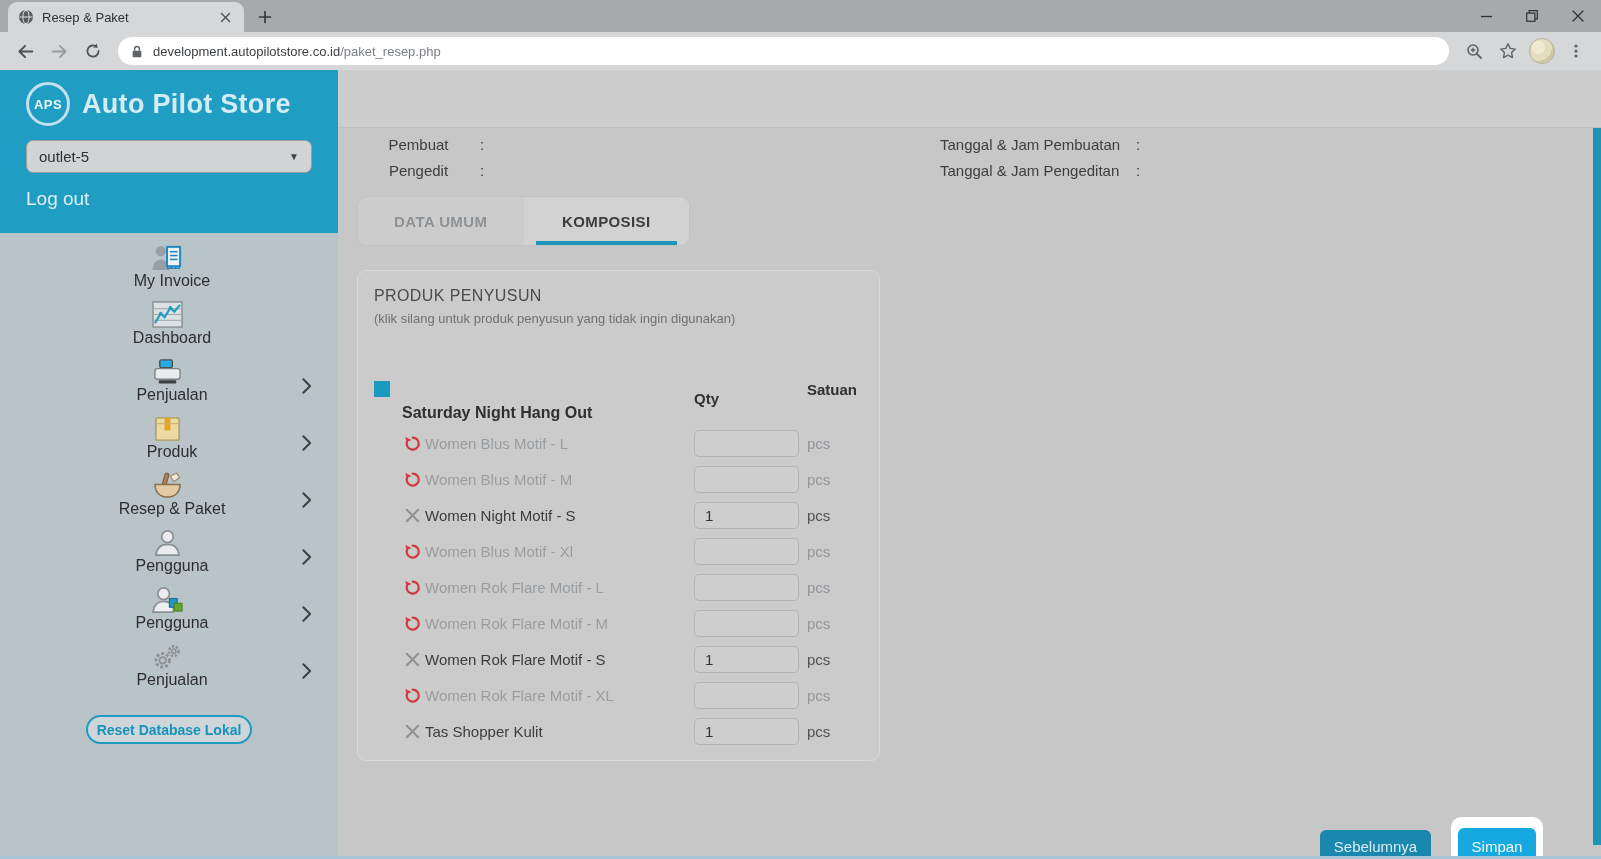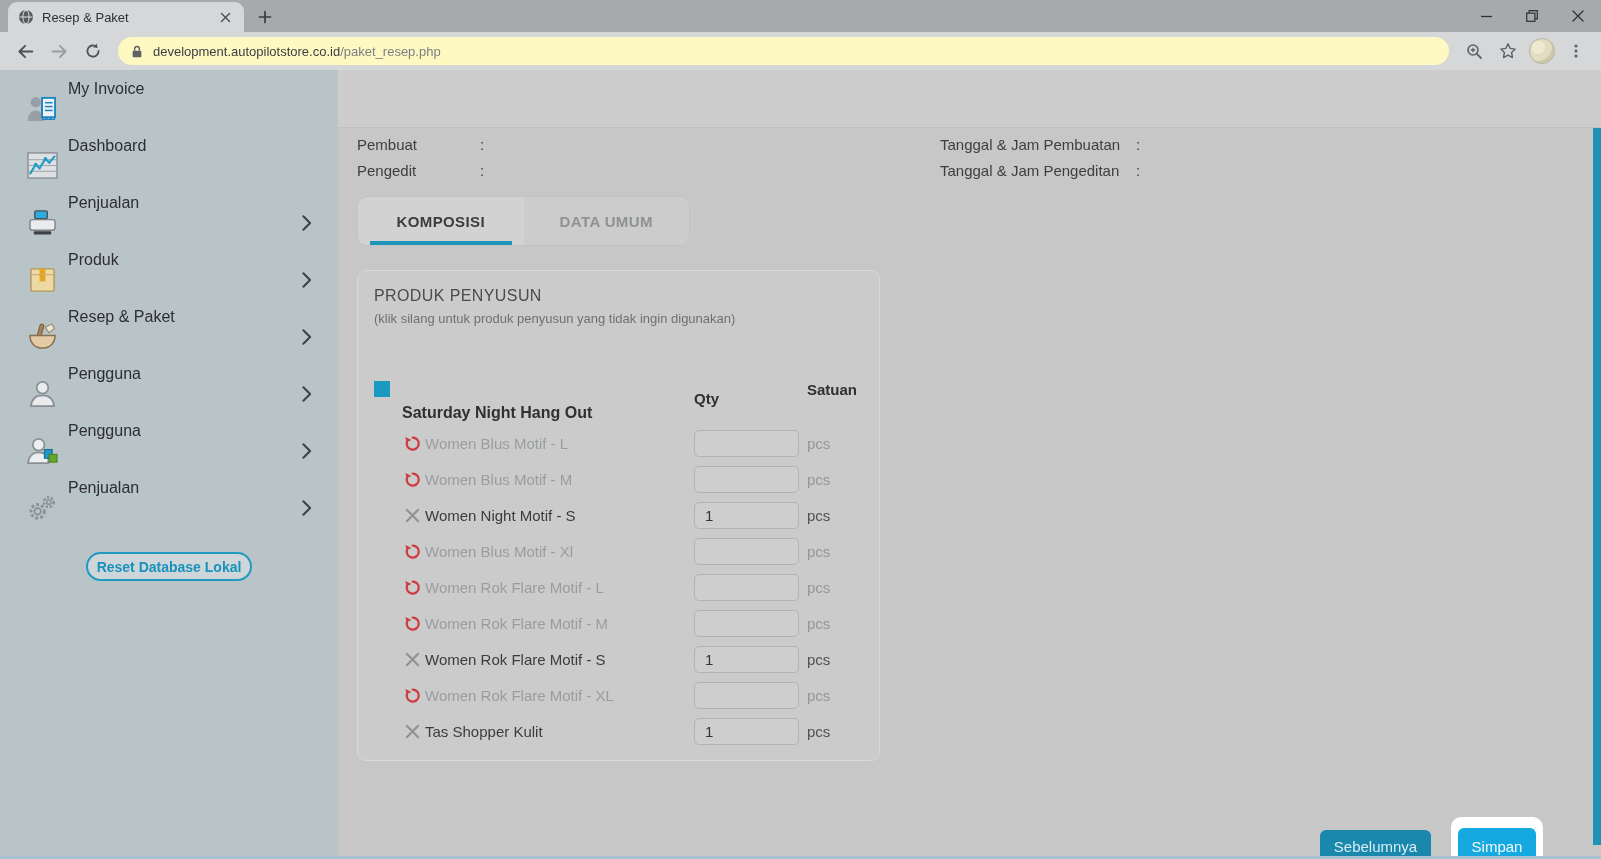--- a/index.html
+++ b/index.html
@@ -20,21 +20,21 @@
   .tab-favicon { margin-right:8px; flex-shrink:0; }
   .tab-title { flex:1; font-size:13px; color:#2f3033; white-space:nowrap; overflow:hidden; }
   .tab-close { width:18px; height:18px; display:flex; align-items:center; justify-content:center; border-radius:50%; }
   .newtab { width:30px; height:30px; display:flex; align-items:center; justify-content:center; margin-left:6px; }
   .win-controls { position:absolute; right:0; top:0; height:32px; display:flex; }
   .wc { width:46px; height:32px; display:flex; align-items:center; justify-content:center; }
 
   .toolbar { height:38px; background:#d5d7d9; display:flex; align-items:center; padding:0 8px; }
   .nav-ic { width:30px; height:30px; display:flex; align-items:center; justify-content:center; border-radius:50%; margin:0 2px; }
   .omnibox {
-    flex:1; height:28px; background:#fef9c3; border-radius:14px;
+    flex:1; height:28px; background:#ffffff; border-radius:14px;
     display:flex; align-items:center; padding:0 6px 0 12px; margin:0 8px; gap:9px; min-width:0;
   }
   .url { font-size:13px; color:#3b3e41; white-space:nowrap; overflow:hidden; }
   .url .url-path { color:#7b7f83; }
   .avatar {
     width:26px; height:26px; border-radius:50%; margin:0 4px;
     background:radial-gradient(circle at 35% 35%, #efe9d2 0 30%, #e2dcc0 31% 60%, #cfc8a8 61% 100%);
     border:1px solid #b9b4a0;
   }
 
@@ -53,40 +53,40 @@
   .brand { color:#d3ecf5; font-size:27px; font-weight:bold; letter-spacing:.3px; white-space:nowrap; }
   .outlet {
     height:33px; background:#d2d3d4; border:1px solid #9b9da0; border-radius:7px;
     display:flex; align-items:center; justify-content:space-between; padding:0 12px;
     font-size:15px; color:#2f3033; cursor:default;
   }
   .outlet-arrow { font-size:10px; color:#3f4144; }
   .logout { color:#ddeff6; font-size:19px; margin-top:15px; cursor:default; }
 
   .menu { padding-top:10px; }
-  .menu-item { height:57px; display:flex; padding:0 26px; position:relative; cursor:default; }
+  .menu-item { height:57px; display:flex; align-items:center; padding:0 26px; position:relative; cursor:default;flex-direction:column; }
   .mi-icon { width:36px; display:flex; align-items:center; flex-shrink:0; }
   .mi-label { font-size:16px; color:#2c2e30; margin-left:6px; }
   .mi-chev { position:absolute; right:26px; top:50%; transform:translateY(-50%); }
 
   .reset-btn {
     margin:16px auto 0; width:166px; height:29px; border-radius:15px;
     border:2px solid #1f9ac2; color:#1892bc; background:rgba(255,255,255,.3);
     font-weight:bold; font-size:14px; display:flex; align-items:center; justify-content:center;
     font-family:inherit;
   }
 
   
   .main { flex:1; position:relative; background:#c7c7c7; overflow:hidden; }
   .main-top { height:58px; background:#cdcdcd; border-bottom:1px solid #c0c0c0; }
   .meta { display:flex; padding:8px 0 0 19px; font-size:15px; color:#3c3e40; }
   .meta-col { display:flex; flex-direction:column; gap:8px; }
   .meta-col.left { width:583px; }
   .meta-row { display:flex; line-height:18px; }
-  .meta-label.lw { width:123px; }
+  .meta-label.lw { width:123px;text-align:center; }
   .meta-label.rw { width:196px; }
   .meta-colon { width:14px; }
   .meta-value { color:#3c3e40; }
 
   .tabsbar {
     margin:16px 0 0 19px; width:333px; height:50px; background:#cccccc;
     border:1px solid #c2c2c2; border-radius:10px; display:flex; overflow:hidden;
   }
   .tab-btn {
     flex:1; display:flex; align-items:center; justify-content:center; position:relative;
@@ -227,20 +227,31 @@
         <circle cx="8" cy="3" r="1.6" fill="#5f6266"></circle>
         <circle cx="8" cy="8" r="1.6" fill="#5f6266"></circle>
         <circle cx="8" cy="13" r="1.6" fill="#5f6266"></circle>
       </svg>
   </span>
 </div>
 
 <div class="page">
 
   <aside class="sidebar">
+    <div class="sb-head">
+      <div class="brand-row">
+        <span class="logo">APS</span>
+        <span class="brand">Auto Pilot Store</span>
+      </div>
+      <div class="outlet">
+        <span>outlet-5</span>
+        <span class="outlet-arrow">▼</span>
+      </div>
+      <div class="logout">Log out</div>
+    </div>
 
     <nav class="menu" id="menu">
         <div class="menu-item">
           <span class="mi-icon">
             <svg width="33" height="29" viewBox="0 0 34 30">
               <circle cx="10" cy="8.5" r="5.3" fill="#99a0a5"></circle>
               <path d="M1.5 28c.5-7 4-11 8.5-11s8.5 4 9 11z" fill="#99a0a5"></path>
               <rect x="16.5" y="4" width="13.5" height="20" fill="#eef3f5" stroke="#1f86c2" stroke-width="2"></rect>
               <path d="M16.5 24l2.2 2 2.2-2 2.3 2 2.3-2 2.2 2 2.3-2v2.8H16.5z" fill="#1f86c2"></path>
               <line x1="19.5" y1="9" x2="27.5" y2="9" stroke="#1f86c2" stroke-width="1.6"></line>
@@ -384,22 +395,22 @@
         </div>
         <div class="meta-row">
           <span class="meta-label rw">Tanggal &amp; Jam Pengeditan</span>
           <span class="meta-colon">:</span>
           <span class="meta-value"></span>
         </div>
       </div>
     </div>
 
     <div class="tabsbar" id="tabs">
+        <div class="tab-btn">DATA UMUM</div>
         <div class="tab-btn active">KOMPOSISI</div>
-        <div class="tab-btn">DATA UMUM</div>
       </div>
 
     <section class="panel">
       <div class="panel-title">PRODUK PENYUSUN</div>
       <div class="panel-sub">(klik silang untuk produk penyusun yang tidak ingin digunakan)</div>
 
       <div class="grp-row">
         <span class="grp-sq"></span>
         <span class="grp-name">Saturday Night Hang Out</span>
         <span class="col-h qty">Qty</span>

